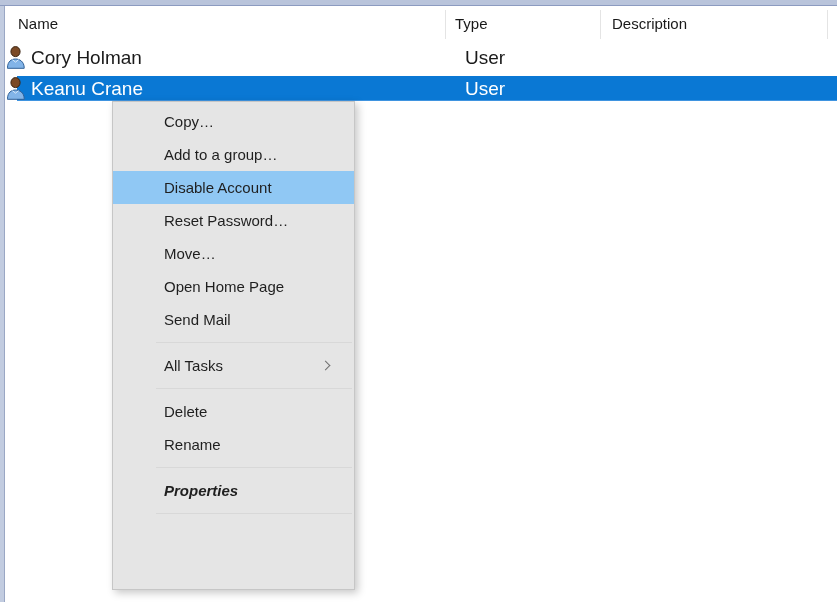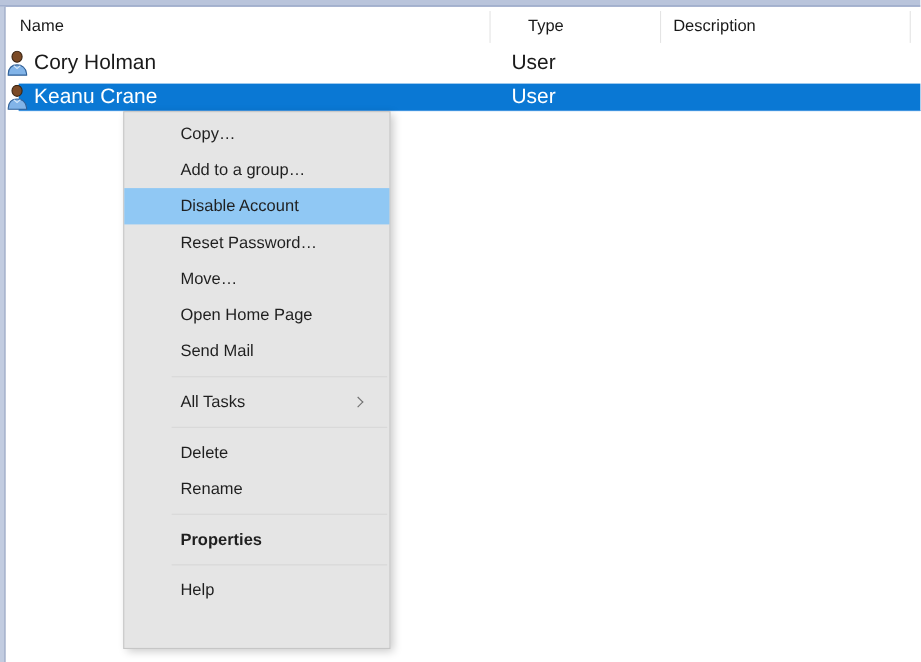--- a/index.html
+++ b/index.html
@@ -19,21 +19,21 @@
   .chrome-left{
     position:absolute;left:0;top:6px;width:4px;height:596px;
     background:#c2cce0;border-right:1px solid #9aa7c4;
   }
   
   .header-label{
     position:absolute;top:14px;height:20px;line-height:20px;
     font-size:15px;color:#191919;white-space:nowrap;
   }
   .hdr-name{left:18px;}
-  .hdr-type{left:480px;}
+  .hdr-type{left:455px;}
   .hdr-desc{left:612px;}
   .hdr-sep{
     position:absolute;top:10px;width:1px;height:29px;background:#e4e4e4;
   }
   .hdr-sep-1{left:445px;}
   .hdr-sep-2{left:600px;}
   .hdr-sep-3{left:827px;}
   
   .row{
     position:absolute;left:17px;width:820px;height:25px;
@@ -58,21 +58,21 @@
   }
   .menu-item{
     position:relative;
     height:33px;line-height:33px;
     padding-left:51px;
     font-size:15px;color:#1f1f1f;
     white-space:nowrap;
     cursor:default;
   }
   .menu-item.highlighted{background:#90c8f4;}
-  .menu-item.bold{font-weight:bold;}
+  .menu-item.bold{font-weight:bold;font-style:italic;}
   .menu-sep{
     height:0;
     border-top:1px solid #d8d8d8;
     margin:6px 2px 6px 43px;
   }
   .chevron{
     position:absolute;right:25px;top:13px;
     width:6px;height:6px;
     border-top:1.6px solid #6f6f6f;
     border-right:1.6px solid #6f6f6f;
@@ -126,15 +126,14 @@
       <div class="menu-item">Open Home Page</div>
       <div class="menu-item">Send Mail</div>
       <div class="menu-sep"></div>
       <div class="menu-item">All Tasks<span class="chevron"></span></div>
       <div class="menu-sep"></div>
       <div class="menu-item">Delete</div>
       <div class="menu-item">Rename</div>
       <div class="menu-sep"></div>
       <div class="menu-item bold">Properties</div>
       <div class="menu-sep"></div>
-      <div class="menu-item">Help</div>
     </div>
 </div>
 
 </body></html>

